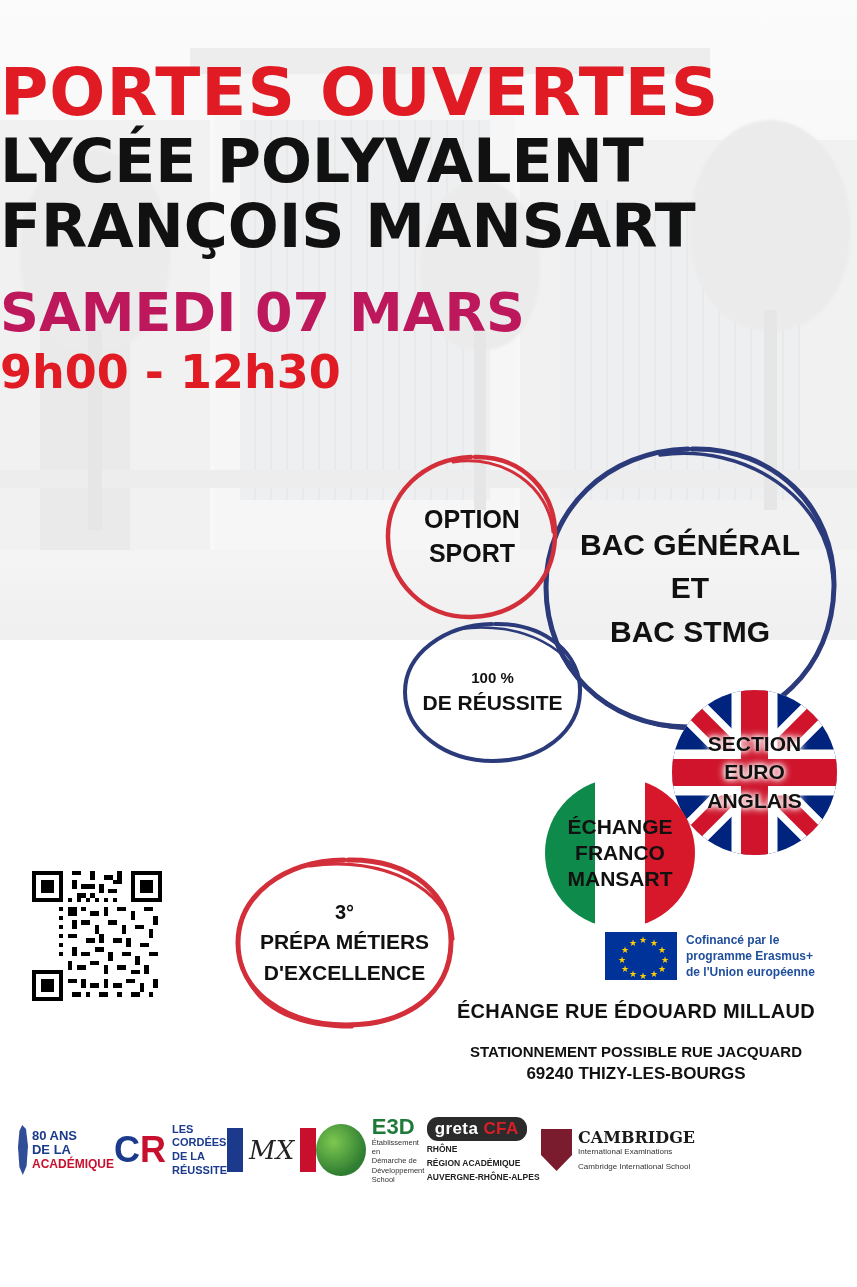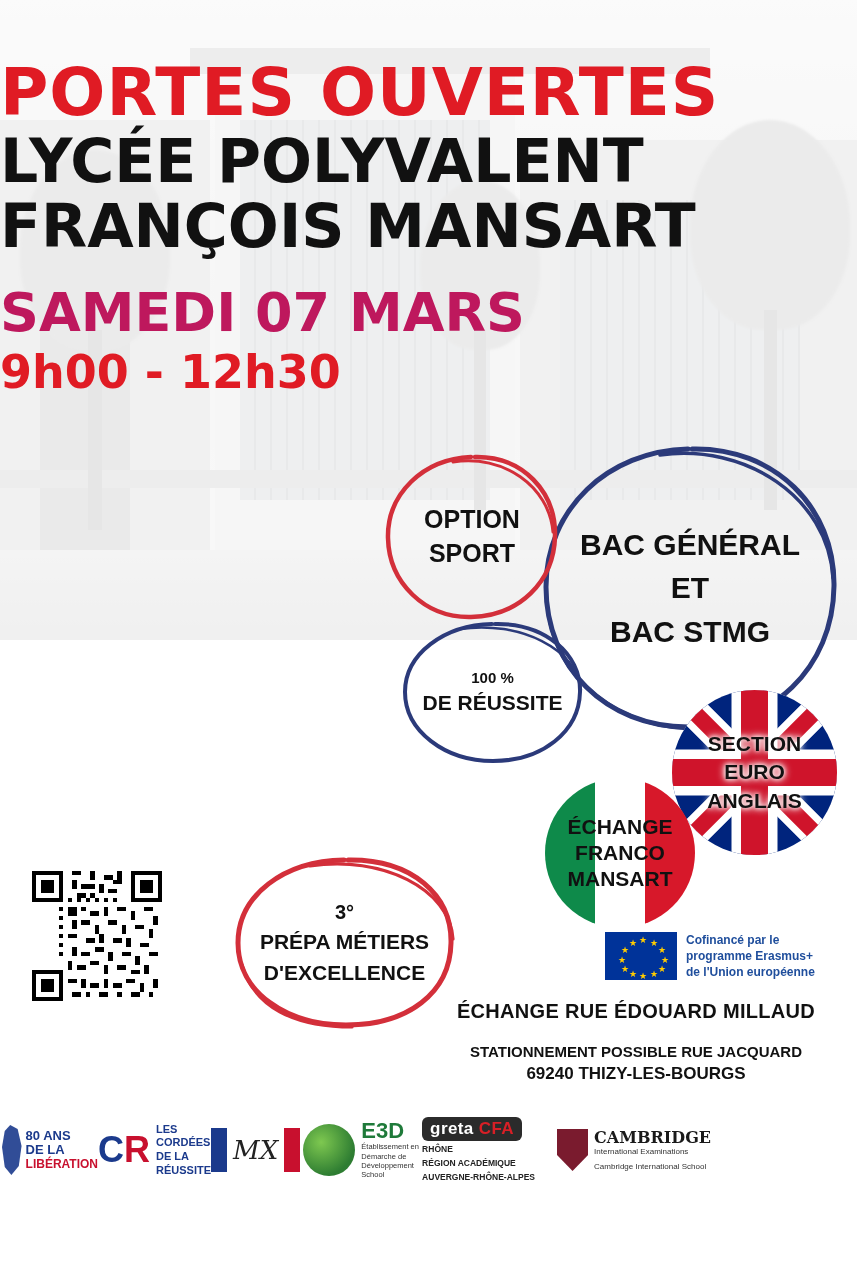--- a/index.html
+++ b/index.html
@@ -249,21 +249,21 @@
   #footer {
     position: absolute;
     left: 0;
     top: 1090px;
     width: 713px;
     height: 120px;
     z-index: 6;
     display: flex;
     align-items: center;
     justify-content: center;
-    padding: 0 2px;
+    padding: 0 18px;
     box-sizing: border-box;
   }
   .logo {
     position: relative;
     height: 84px;
     display: flex;
     align-items: center;
     justify-content: center;
   }
 
@@ -303,21 +303,21 @@
     width: 52px; height: 52px; border-radius: 50%;
     background: radial-gradient(circle at 35% 35%, #7ec850, #2e7d32 70%);
     position: relative;
   }
   .logo-e3d .e3dtxt { font-size: 22px; font-weight: 700; color: #1f7a3a; line-height: 1; }
   .logo-e3d .e3dsub { font-size: 7.5px; color: #333; line-height: 1.25; }
 
   .logo-greta { width: 146px; }
   .logo-greta .gbox {
     background: #2b2b2b; color: #fff; font-weight: 700; font-size: 17px;
-    padding: 2px 8px; border-radius: 6px; letter-spacing: .4px;
+    padding: 2px 8px; border-radius: 11px; letter-spacing: .4px;
   }
   .logo-greta .gbox .cfa { color: #d81f26; }
   .logo-greta .gsub { font-size: 8.5px; font-weight: 700; color: #222; line-height: 1.3; margin-top: 3px; }
 
   .logo-cambridge { width: 154px; gap: 6px; }
   .logo-cambridge .shield {
     width: 34px; height: 42px;
     background: #7a1b2e;
     clip-path: polygon(0 0, 100% 0, 100% 62%, 50% 100%, 0 62%);
   }
@@ -563,21 +563,21 @@
     <div class="a3">69240 THIZY-LES-BOURGS</div>
   </div>
 
   <div id="footer">
 
     <div class="logo logo-80ans">
       <div class="hexfr"></div>
       <div>
         <div class="txt80">80 ANS</div>
         <div class="txt80">DE LA</div>
-        <div class="txtlib">LIBÉRATION</div>
+        <div class="txtlib">ACADÉMIQUE</div>
       </div>
     </div>
 
     <div class="logo logo-cordees">
       <div class="mark">C<span class="s">R</span></div>
       <div>
         <div class="lbl">LES</div>
         <div class="lbl">CORDÉES</div>
         <div class="lbl">DE LA</div>
         <div class="lbl">RÉUSSITE</div>

